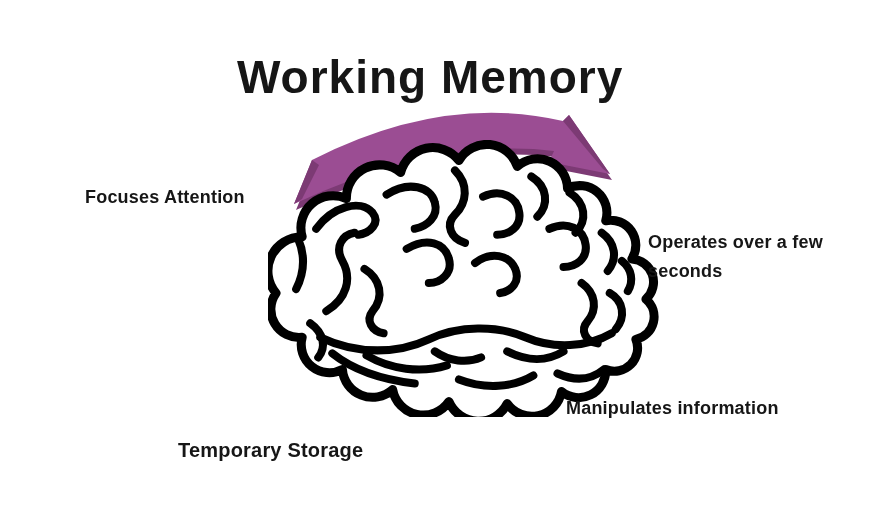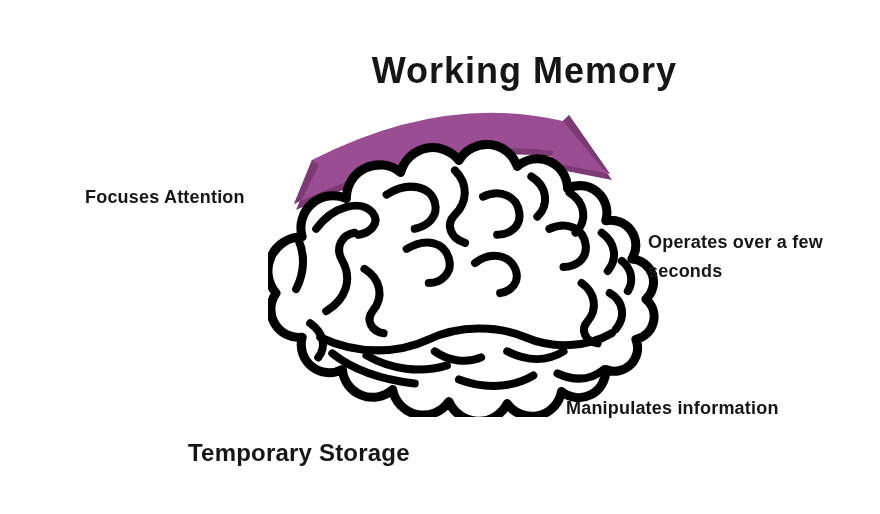--- a/index.html
+++ b/index.html
@@ -10,31 +10,31 @@
   body{
     font-family:"Liberation Sans","DejaVu Sans",sans-serif;
     background:#ffffff;
   }
   .stage{
     position:relative;width:880px;height:514px;
     background:var(--bg);overflow:hidden;
   }
   .title{
     position:absolute;left:237px;top:50px;width:440px;
-    text-align:right;font-size:36px;font-weight:bold;
+    text-align:left;font-size:46px;font-weight:bold;
     color:var(--ink);letter-spacing:1px;white-space:nowrap;
   }
   .label{
     position:absolute;font-weight:bold;color:var(--ink);
     font-size:18px;letter-spacing:.2px;
   }
   .label-focuses{left:85px;top:187px;white-space:nowrap;}
   .label-operates{left:648px;top:228px;width:196px;line-height:29px;}
   .label-manipulates{left:566px;top:398px;white-space:nowrap;}
-  .label-storage{left:188px;top:439px;font-size:24px;white-space:nowrap;}
+  .label-storage{left:178px;top:439px;font-size:20px;white-space:nowrap;}
   .arrow-svg{position:absolute;left:278px;top:93px;width:345px;height:133px;}
   .brain-svg{position:absolute;left:268px;top:140px;width:392px;height:277px;}
   .arrow-main{fill:var(--arrow);}
   .arrow-shadow{fill:var(--arrow-dark);}
   .brain-outline{fill:#ffffff;stroke:var(--line);stroke-width:9;stroke-linejoin:round;}
   .gyri{fill:none;stroke:var(--line);stroke-width:8;stroke-linecap:round;}
 </style>
 </head>
 <body>
 

